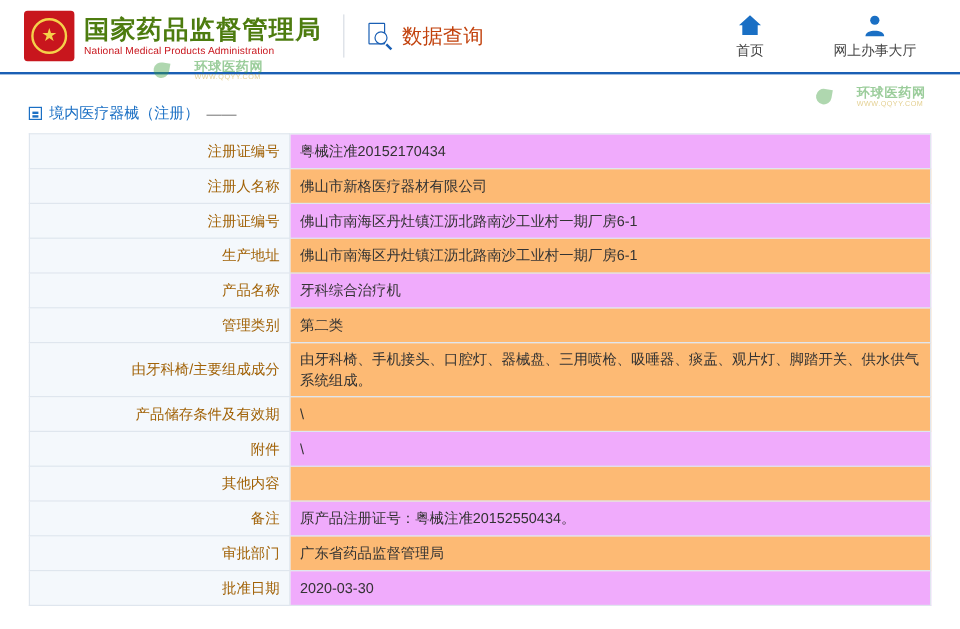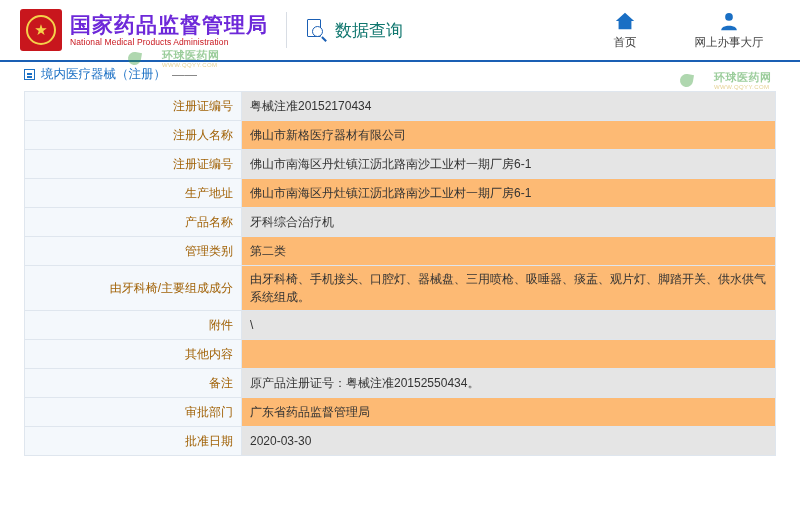--- a/index.html
+++ b/index.html
@@ -62,21 +62,21 @@
   }
   .logo-text {
     display: flex;
     flex-direction: column;
     justify-content: center;
     flex: 0 0 auto;
   }
   .logo-cn {
     font-size: 21px;
     font-weight: bold;
-    color: #6d28d9;
+    color: #4d7c0f;
     letter-spacing: 1px;
     line-height: 1.15;
     font-family: "DejaVu Sans", sans-serif;
   }
   .logo-en {
     font-size: 8.5px;
     color: #c8161d;
     letter-spacing: 0.1px;
     line-height: 1.2;
   }
@@ -118,21 +118,21 @@
   .query-icon .handle {
     position: absolute;
     left: 17px; top: 18px;
     width: 6px; height: 1.8px;
     background: #1a5fb4;
     transform: rotate(45deg);
     transform-origin: left center;
   }
   .query-label {
     font-size: 17px;
-    color: #0f766e;
+    color: #c2410c;
     font-family: "DejaVu Sans", sans-serif;
   }
   .header-right {
     margin-left: auto;
     display: flex;
     align-items: flex-start;
     gap: 42px;
     padding-right: 20px;
   }
   .header-nav-item {
@@ -186,21 +186,21 @@
   }
   .wm .wm-sub {
     font-size: 6px;
     color: #c9a227;
     letter-spacing: 0.4px;
     white-space: nowrap;
   }
 
   
   .crumb-wrap {
-    padding: 4px 24px 8px 24px;
+    padding: 24px 24px 8px 24px;
     display: flex;
     align-items: center;
     font-size: 12.5px;
     position: relative;
   }
   .crumb-icon {
     width: 11px;
     height: 11px;
     border: 1.5px solid #1a6fc4;
     box-sizing: border-box;
@@ -248,21 +248,21 @@
     height: 20px;
   }
   td.label {
     width: 200px;
     text-align: right;
     background: #f4f8fc;
     color: #a16207;
     white-space: nowrap;
   }
   td.value {
-    background: #e5e5e5;
+    background: #f0abfc;
     color: #333;
     word-break: break-all;
   }
   tr.alt td.value { background: #fdba74; }
 </style>
 </head>
 <body>
 
 <div class="header">
   <div class="logo-emblem"></div>
@@ -358,20 +358,24 @@
         <td class="value">牙科综合治疗机</td>
       </tr>
       <tr class="alt">
         <td class="label">管理类别</td>
         <td class="value">第二类</td>
       </tr>
       <tr class="alt">
         <td class="label">由牙科椅/主要组成成分</td>
         <td class="value">由牙科椅、手机接头、口腔灯、器械盘、三用喷枪、吸唾器、痰盂、观片灯、脚踏开关、供水供气系统组成。</td>
       </tr>
+      <tr class="alt">
+        <td class="label">产品储存条件及有效期</td>
+        <td class="value">\</td>
+      </tr>
       <tr>
         <td class="label">附件</td>
         <td class="value">\</td>
       </tr>
       <tr class="alt">
         <td class="label">其他内容</td>
         <td class="value"></td>
       </tr>
       <tr>
         <td class="label">备注</td>

